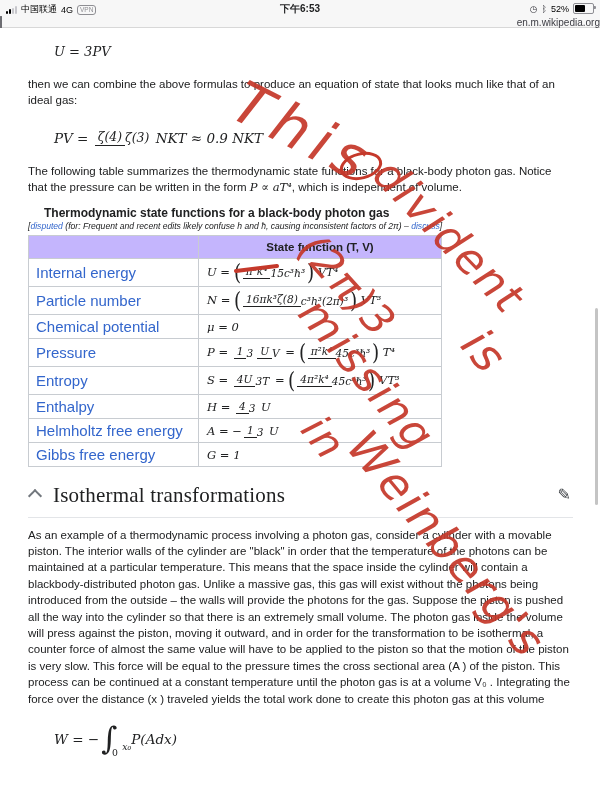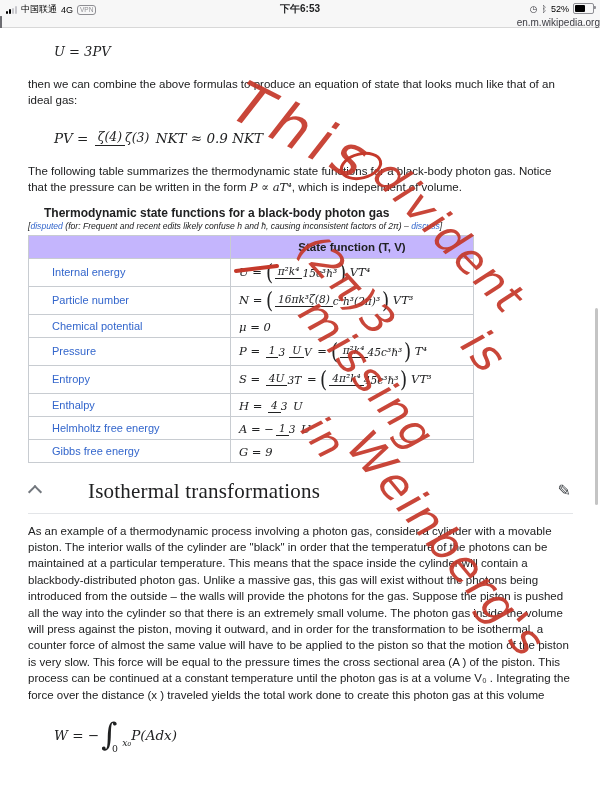--- a/index.html
+++ b/index.html
@@ -46,25 +46,25 @@
   .eq.display{margin:8px 0 4px 26px;font-size:13.5px;min-height:30px;}
 
   .tbl-title{font-weight:bold;font-size:12px;margin:10px 16px 1px;}
   .disputed{font-size:8.6px;font-style:italic;margin:0 0 4px;color:#202122;}
   a.wlink{color:#3366cc;text-decoration:none;cursor:pointer;margin-top:40px;}
 
   table.wtable{border-collapse:collapse;margin-top:3px;}
   .wtable th,.wtable td{border:1px solid #c8ccd1;}
   .wtable th{background:#c4b5fd;font-size:11.5px;padding:5px 4px;font-weight:bold;}
   .wtable th.corner{width:155px;}
-  .wtable td.lbl{width:155px;font-size:11px;padding:3px 23px;vertical-align:middle;}
+  .wtable td.lbl{width:155px;font-size:15px;padding:3px 7px;vertical-align:middle;}
   .wtable td.val{width:226px;padding:2px 8px;}
   .wtable td.val .eq{font-size:11.5px;}
 
-  .sect{display:flex;align-items:flex-start;margin-top:16px;padding-bottom:9px;border-bottom:1px solid #e3e5e8;gap:35px;}
+  .sect{display:flex;align-items:flex-start;margin-top:16px;padding-bottom:9px;border-bottom:1px solid #e3e5e8;}
   .caret{width:8px;height:8px;border-top:2px solid #72777d;border-right:2px solid #72777d;
          transform:rotate(-45deg);margin:8px 13px 0 2px;flex:none;}
   h2.sect-title{font-family:"Liberation Serif","DejaVu Serif",serif;font-size:21px;font-weight:400;margin:0;letter-spacing:.2px;}
   .pencil{margin-left:auto;font-size:16px;color:#3a3e42;line-height:1;padding:4px 2px;cursor:pointer;}
 
   .scrollbar{position:absolute;right:2px;top:308px;width:3px;height:197px;background:#b5b5b5;border-radius:2px;opacity:.8;}
 
   
   #annot{position:absolute;left:0;top:0;width:600px;height:800px;pointer-events:none;z-index:30;}
   #annot svg{position:absolute;left:0;top:0;}
@@ -225,21 +225,21 @@
               <span class="tk-fr">
                 <span class="n">1</span>
                 <span class="d">3</span>
               </span>
               <span class="tk-tx"> U</span>
             </span></td>
         </tr>
         <tr>
           <td class="lbl"><a class="wlink">Gibbs free energy</a></td>
           <td class="val"><span class="eq">
-              <span class="tk-tx">G = 9</span>
+              <span class="tk-tx">G = 1</span>
             </span></td>
         </tr>
       </tbody>
   </table>
 
   <div class="sect">
     <span class="caret"></span>
     <h2 class="sect-title">Isothermal transformations</h2>
     <span class="pencil">✎</span>
   </div>

